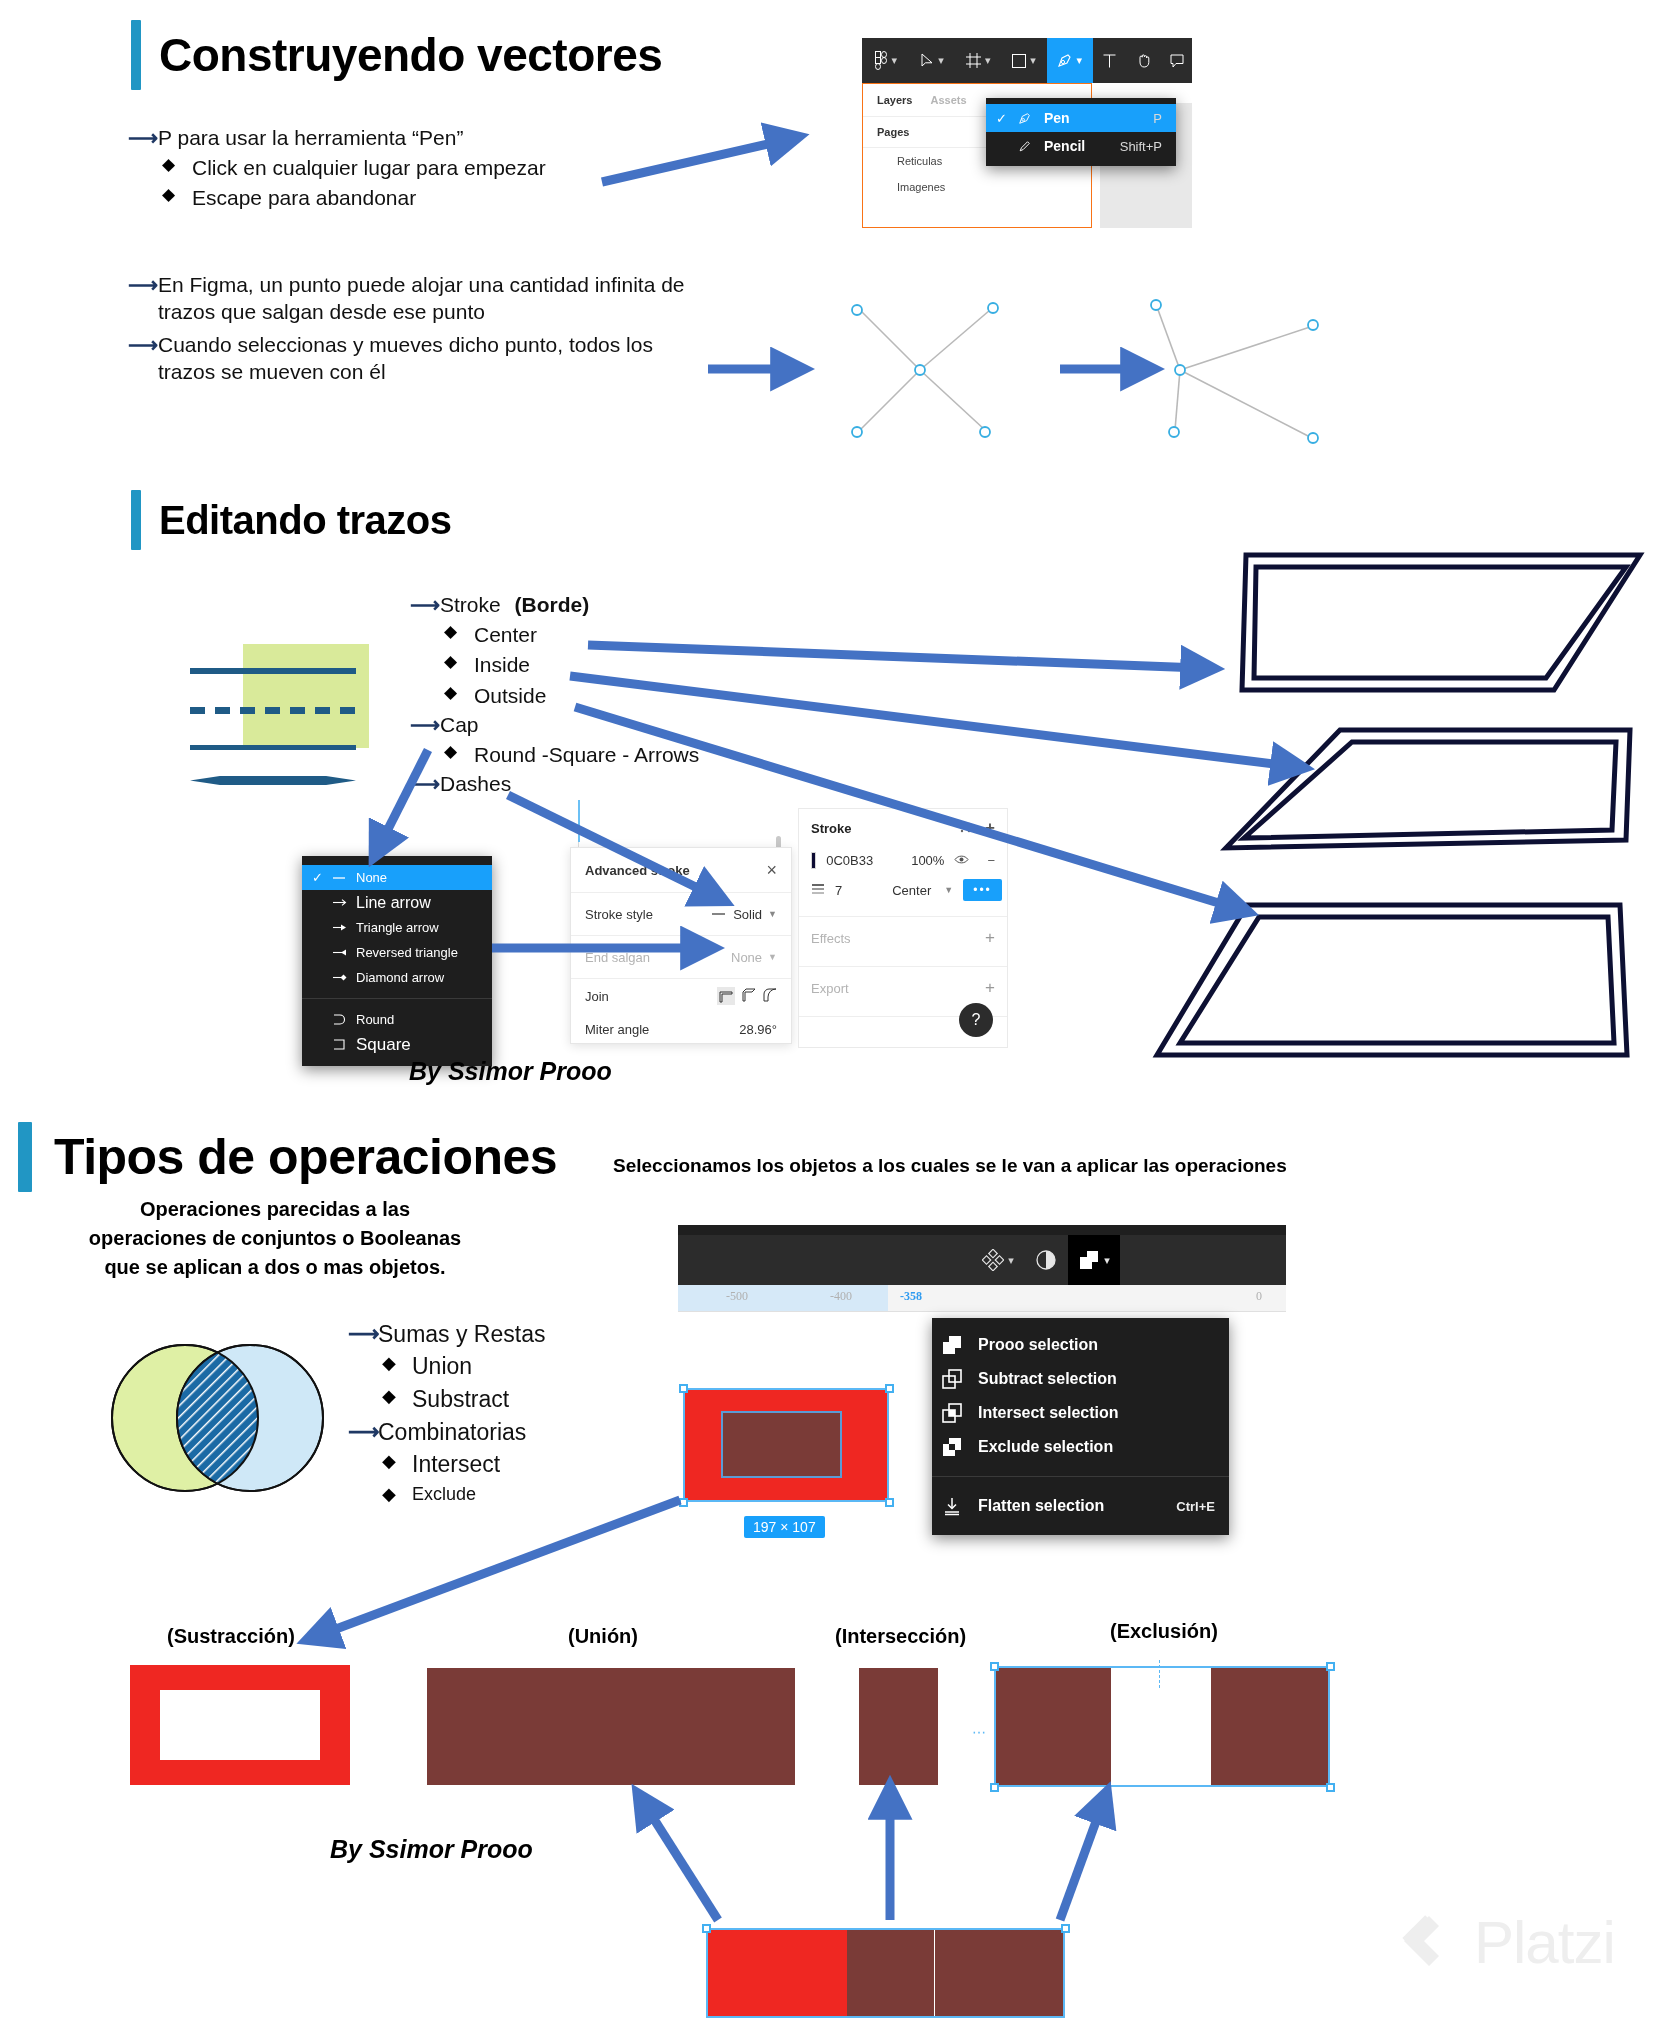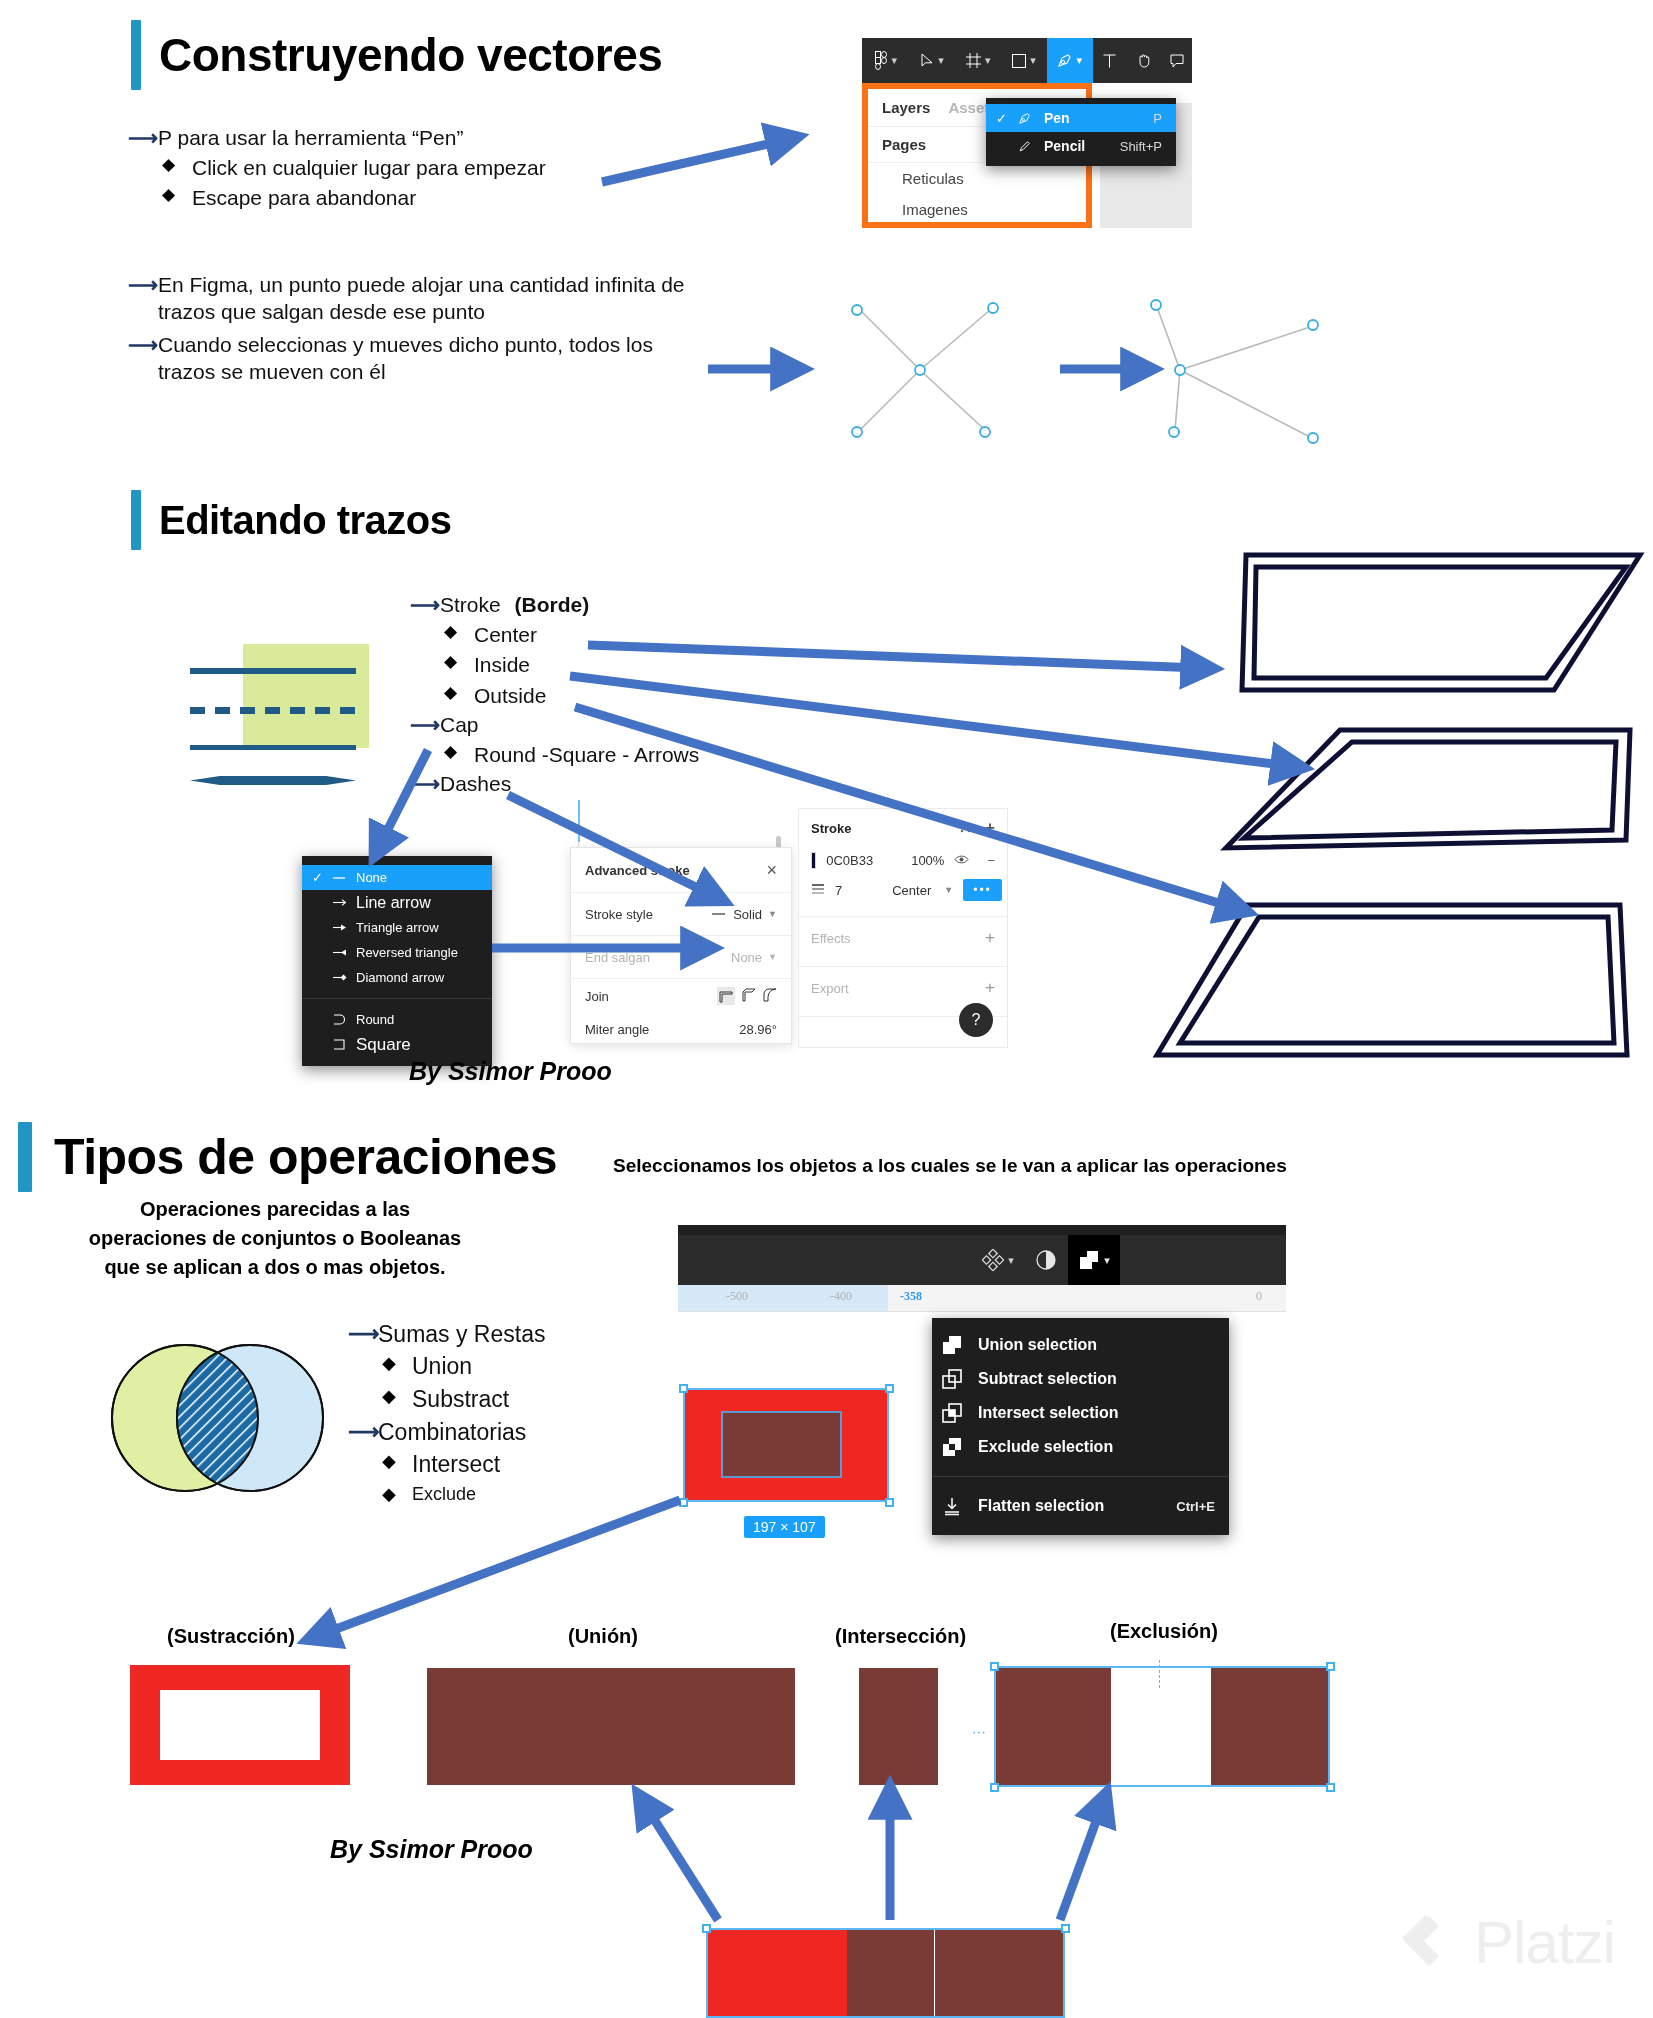--- a/index.html
+++ b/index.html
@@ -56,21 +56,21 @@
   .mi-key { color:#d9d9d9; margin-left:22px; font-size:13px; }
   .mi-sep { height:1px; background:#3a3a3a; margin:6px 0; }
 
   
   .fig-panel { position:absolute; background:#fff; border:1px solid #e6e6e6; font-size:13px; color:#333; }
   .pnl-row { display:flex; align-items:center; height:36px; padding:0 14px; border-bottom:1px solid #eee; }
   .pnl-lbl { color:#333; }
   .pnl-lbl.dim { color:#b3b3b3; }
   .pnl-val { margin-left:auto; color:#333; display:flex; align-items:center; gap:6px; }
 
-  .layers-panel { position:absolute; background:#fff; border:6px solid #f97316; font-size:15px; }
+  .layers-panel { position:absolute; background:#fff; border:1px solid #f97316; font-size:11px; }
   .lp-tabs { display:flex; gap:18px; padding:10px 14px; border-bottom:1px solid #eee; }
   .lp-tab { font-weight:bold; color:#333; }
   .lp-tab.off { color:#b5b5b5; font-weight:bold; }
   .lp-sec { padding:9px 14px; border-bottom:1px solid #eee; font-weight:bold; color:#333; }
   .lp-item { padding:7px 14px 7px 34px; color:#444; }
 
   .stroke-panel { position:absolute; background:#fff; border:1px solid #eaeaea; font-size:13px; }
   .sp-head { display:flex; align-items:center; padding:9px 12px; font-weight:bold; color:#222; }
   .sp-head .sp-r { margin-left:auto; display:flex; align-items:center; gap:14px; color:#555; }
   .sp-row { display:flex; align-items:center; padding:5px 12px; gap:10px; color:#333; }
@@ -565,21 +565,21 @@
   </div>
   <div style="position:absolute;left:678px;top:1312px;width:608px;height:3px;background:#fff;"></div>
 
   <div class="fig-menu" style="left:932px; top:1318px; width:297px; padding:10px 0 12px;">
     <div class="mi" style="height:34px;font-size:16px;">
       <span class="mi-ico" style="width:36px;">
         <svg width="20" height="20" viewBox="0 0 20 20">
             <path d="M1 7 h6 V1 h12 v12 h-6 v6 H1 Z" fill="#fff"></path>
           </svg>
       </span>
-      <span class="mi-lbl" style="font-weight:bold;">Union selection</span>
+      <span class="mi-lbl" style="font-weight:bold;">Prooo selection</span>
     </div>
     <div class="mi" style="height:34px;font-size:16px;">
       <span class="mi-ico" style="width:36px;">
         <svg width="20" height="20" viewBox="0 0 20 20">
             <rect x="1" y="7" width="12" height="12" fill="none" stroke="#fff" stroke-width="1.6"></rect>
             <rect x="7" y="1" width="12" height="12" fill="none" stroke="#fff" stroke-width="1.6"></rect>
           </svg>
       </span>
       <span class="mi-lbl" style="font-weight:bold;">Subtract selection</span>
     </div>

